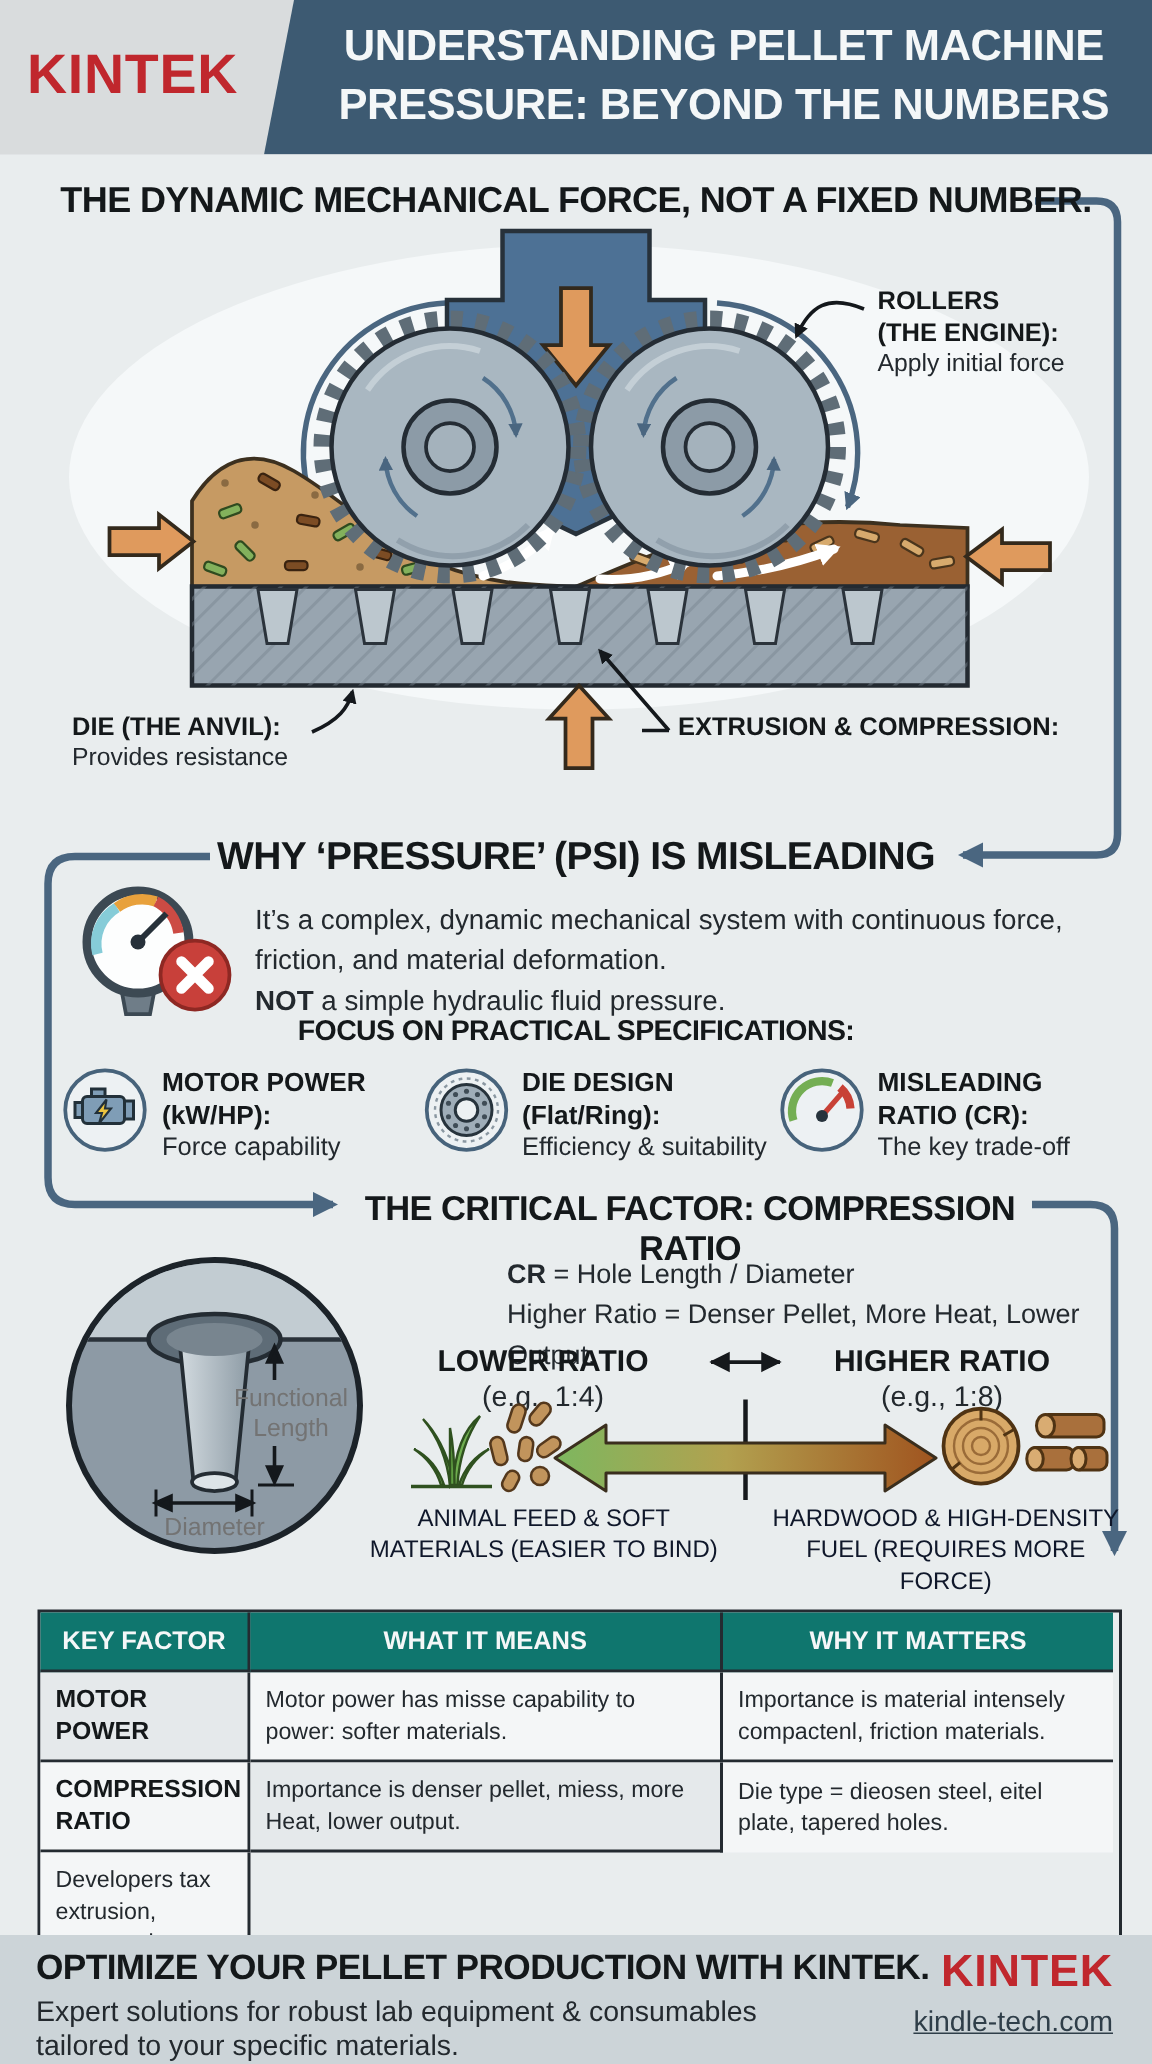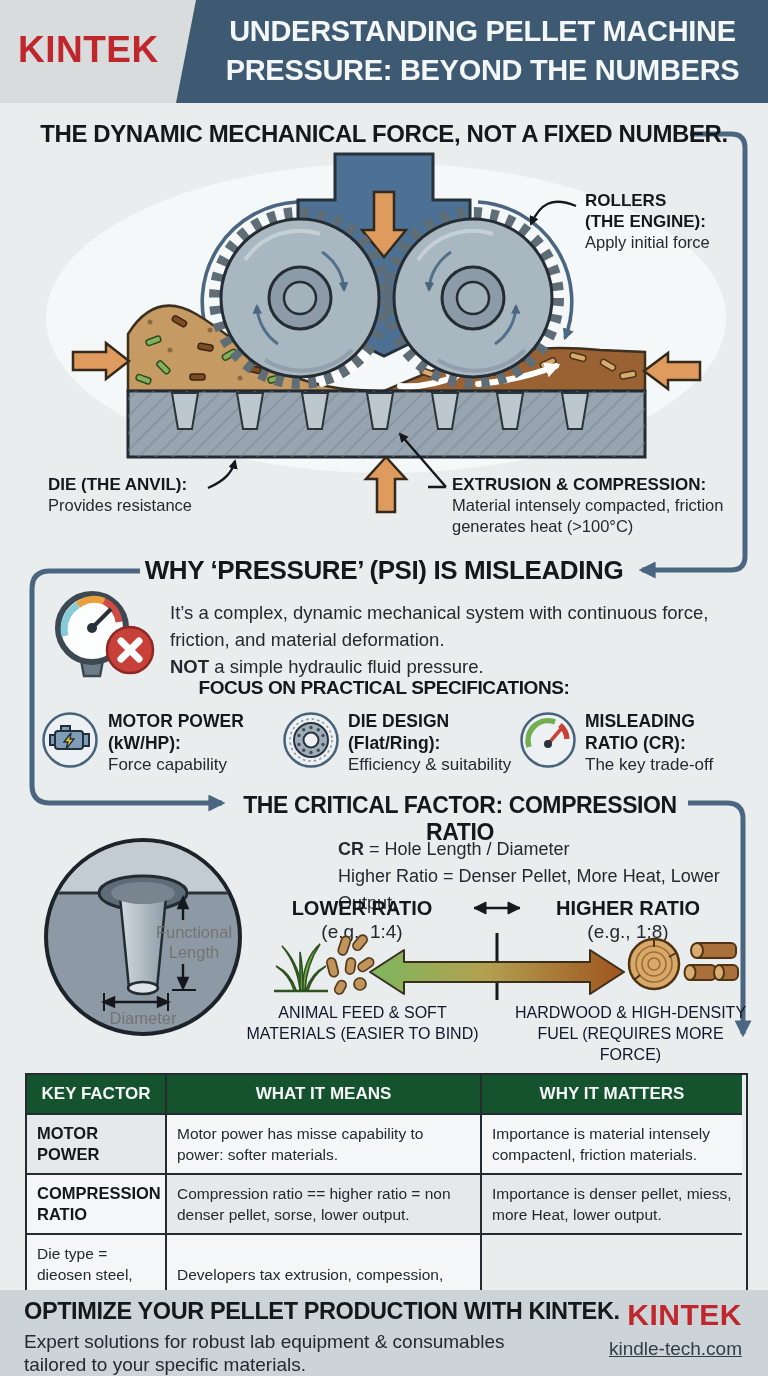--- a/index.html
+++ b/index.html
@@ -33,21 +33,21 @@
   .ratio-e{font-size:19px;line-height:24px;}
   .cap{font-weight:400;font-size:16px;line-height:21px;color:#0f172a;}
   .dimlbl{font-size:16.5px;line-height:20px;color:#737373;}
   
   #tbl{left:25px;top:1073px;width:719px;border:2px solid #242b31;
        display:grid;grid-template-columns:140px 315px 260px;}
   #tbl .cell{border-right:2px solid #242b31;border-bottom:2px solid #242b31;
              padding:8px 10px;display:flex;align-items:center;}
   #tbl .cell:nth-child(3n){border-right:none;}
   #tbl .cell.last{border-bottom:none;}
-  .th{background:#14532d;color:#f5f7f8;font-weight:800;font-size:17px;
+  .th{background:#0f766e;color:#f5f7f8;font-weight:800;font-size:17px;
       justify-content:center;min-height:22px;}
   .tf{font-weight:800;font-size:16.5px;line-height:21px;color:#14181a;}
   .tc{font-size:15.5px;line-height:21px;}
   .rA{background:#e5e9eb;} .rB{background:#f4f6f7;}
   
   #ftr{left:0;top:1290px;width:768px;height:86px;background:#ccd4d8;}
   #ftr-h{left:24px;top:8px;font-size:23.5px;}
   #ftr-t{left:24px;top:40px;font-size:19px;line-height:23px;}
   #ftr-logo{right:26px;top:8px;font-size:30px;font-weight:800;color:#c0272d;letter-spacing:0.5px;}
   #ftr-site{right:26px;top:48px;font-size:19px;color:#2f3e49;text-decoration:underline;}
@@ -202,21 +202,20 @@
     <div class="lbl-b">ROLLERS</div>
     <div class="lbl-b">(THE ENGINE):</div>
     <div class="lbl-r">Apply initial force</div>
   </div>
   <div class="abs" style="left:48px;top:474px;width:190px">
     <div class="lbl-b">DIE (THE ANVIL):</div>
     <div class="lbl-r">Provides resistance</div>
   </div>
   <div class="abs" style="left:452px;top:474px;width:302px">
     <div class="lbl-b">EXTRUSION &amp; COMPRESSION:</div>
-    <div class="lbl-r">Material intensely compacted, friction generates heat (&gt;100°C)</div>
   </div>
 
   <div class="abs hd ctr sec-h2">WHY ‘PRESSURE’ (PSI) IS MISLEADING</div>
 
   <svg class="abs" style="left:50px;top:588px" width="110" height="96" viewBox="0 0 110 96">
     <path d="M31,72 h22 l-3,16 h-16 Z" fill="#6f7d88" stroke="#3c4953" stroke-width="2.5"></path>
     <circle cx="42" cy="40" r="34" fill="#fdfefe" stroke="#3c4953" stroke-width="6"></circle>
     <path d="M15,48 A28,28 0 0 1 28,17" fill="none" stroke="#86ccd8" stroke-width="7"></path>
     <path d="M28,17 A28,28 0 0 1 54,13" fill="none" stroke="#e8a13c" stroke-width="7"></path>
     <path d="M54,13 A28,28 0 0 1 69,34" fill="none" stroke="#cc4b44" stroke-width="7"></path>
@@ -408,21 +407,20 @@
   <div class="abs" id="tbl">
     <div class="cell th">KEY FACTOR</div>
     <div class="cell th">WHAT IT MEANS</div>
     <div class="cell th">WHY IT MATTERS</div>
 
     <div class="cell tf rA">MOTOR POWER</div>
     <div class="cell tc rB">Motor power has misse capability to power: softer materials.</div>
     <div class="cell tc rB">Importance is material intensely compactenl, friction materials.</div>
 
     <div class="cell tf rB">COMPRESSION RATIO</div>
-    <div class="cell tc rA">Compression ratio == higher ratio = non denser pellet, sorse, lower output.</div>
     <div class="cell tc rA">Importance is denser pellet, miess, more Heat, lower output.</div>
 
     <div class="cell tc rB last">Die type = dieosen steel, eitel plate, tapered holes.</div>
     <div class="cell tc rB last">Developers tax extrusion, compession, friction: materials.</div>
   </div>
 
   <div class="abs" id="ftr">
     <div class="abs hd" id="ftr-h">OPTIMIZE YOUR PELLET PRODUCTION WITH KINTEK.</div>
     <div class="abs" id="ftr-t">
       <div>Expert solutions for robust lab equipment &amp; consumables</div>

